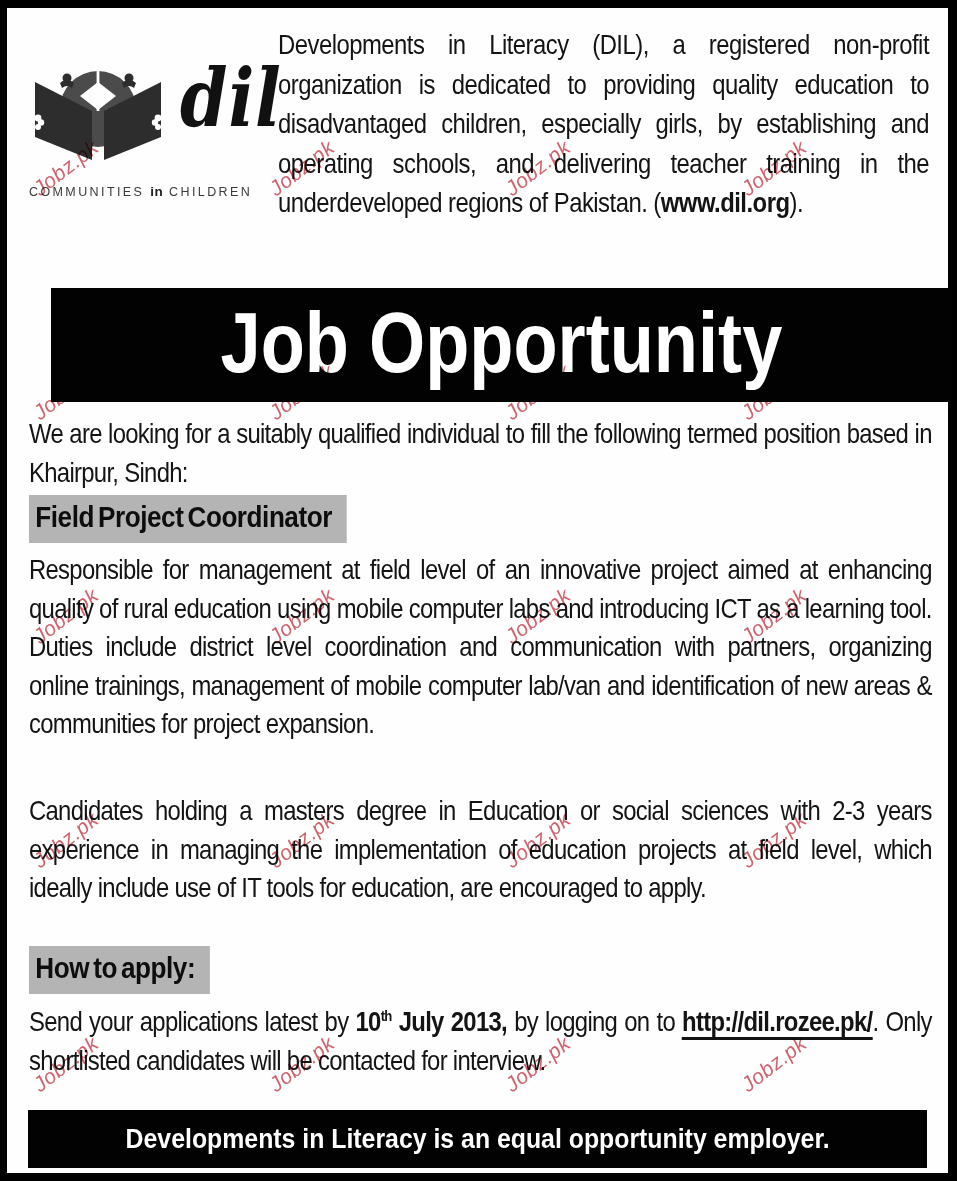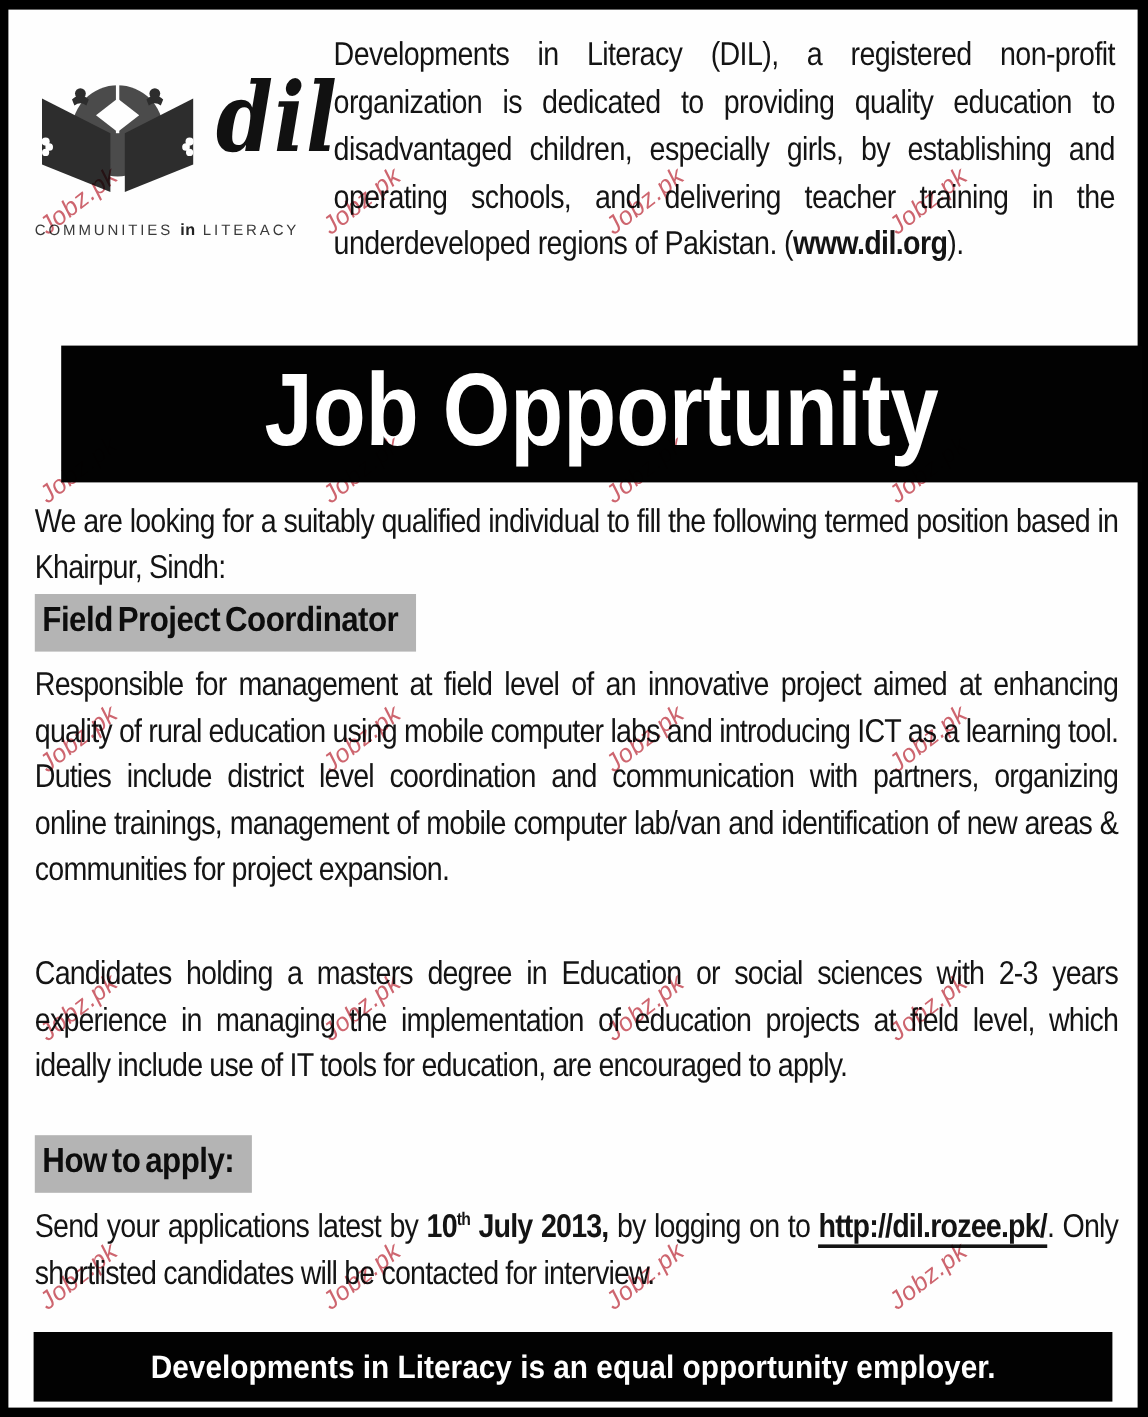--- a/index.html
+++ b/index.html
@@ -105,21 +105,21 @@
     <g fill="#fefefe">
       <circle cx="12" cy="62" r="3.4"></circle>
         <circle cx="15" cy="66.5" r="3.2"></circle>
         <circle cx="12" cy="71" r="3"></circle>
       <circle cx="132" cy="62" r="3.4"></circle>
         <circle cx="129" cy="66.5" r="3.2"></circle>
         <circle cx="132" cy="71" r="3"></circle>
     </g>
   </svg>
   <div class="brand">dil</div>
-  <div class="tagline2"><span>COMMUNITIES</span> <span class="in">in</span> <span>LITERACY</span></div>
+  <div class="tagline2"><span>COMMUNITIES</span> <span class="in">in</span> <span>CHILDREN</span></div>
 
   <div class="para intro"><span>Developments in Literacy (DIL), a registered non-profit organization is dedicated to providing quality education to disadvantaged children, especially girls, by establishing and operating schools, and delivering teacher training in the underdeveloped regions of Pakistan. (</span><b>www.dil.org</b><span>).</span></div>
 
   <div class="banner-job">
     <span class="title">Job Opportunity</span>
   </div>
 
   <div class="para lead">We are looking for a suitably qualified individual to fill the following termed position based in Khairpur, Sindh:</div>
 
   <div class="hl hl-position">Field Project Coordinator</div>

